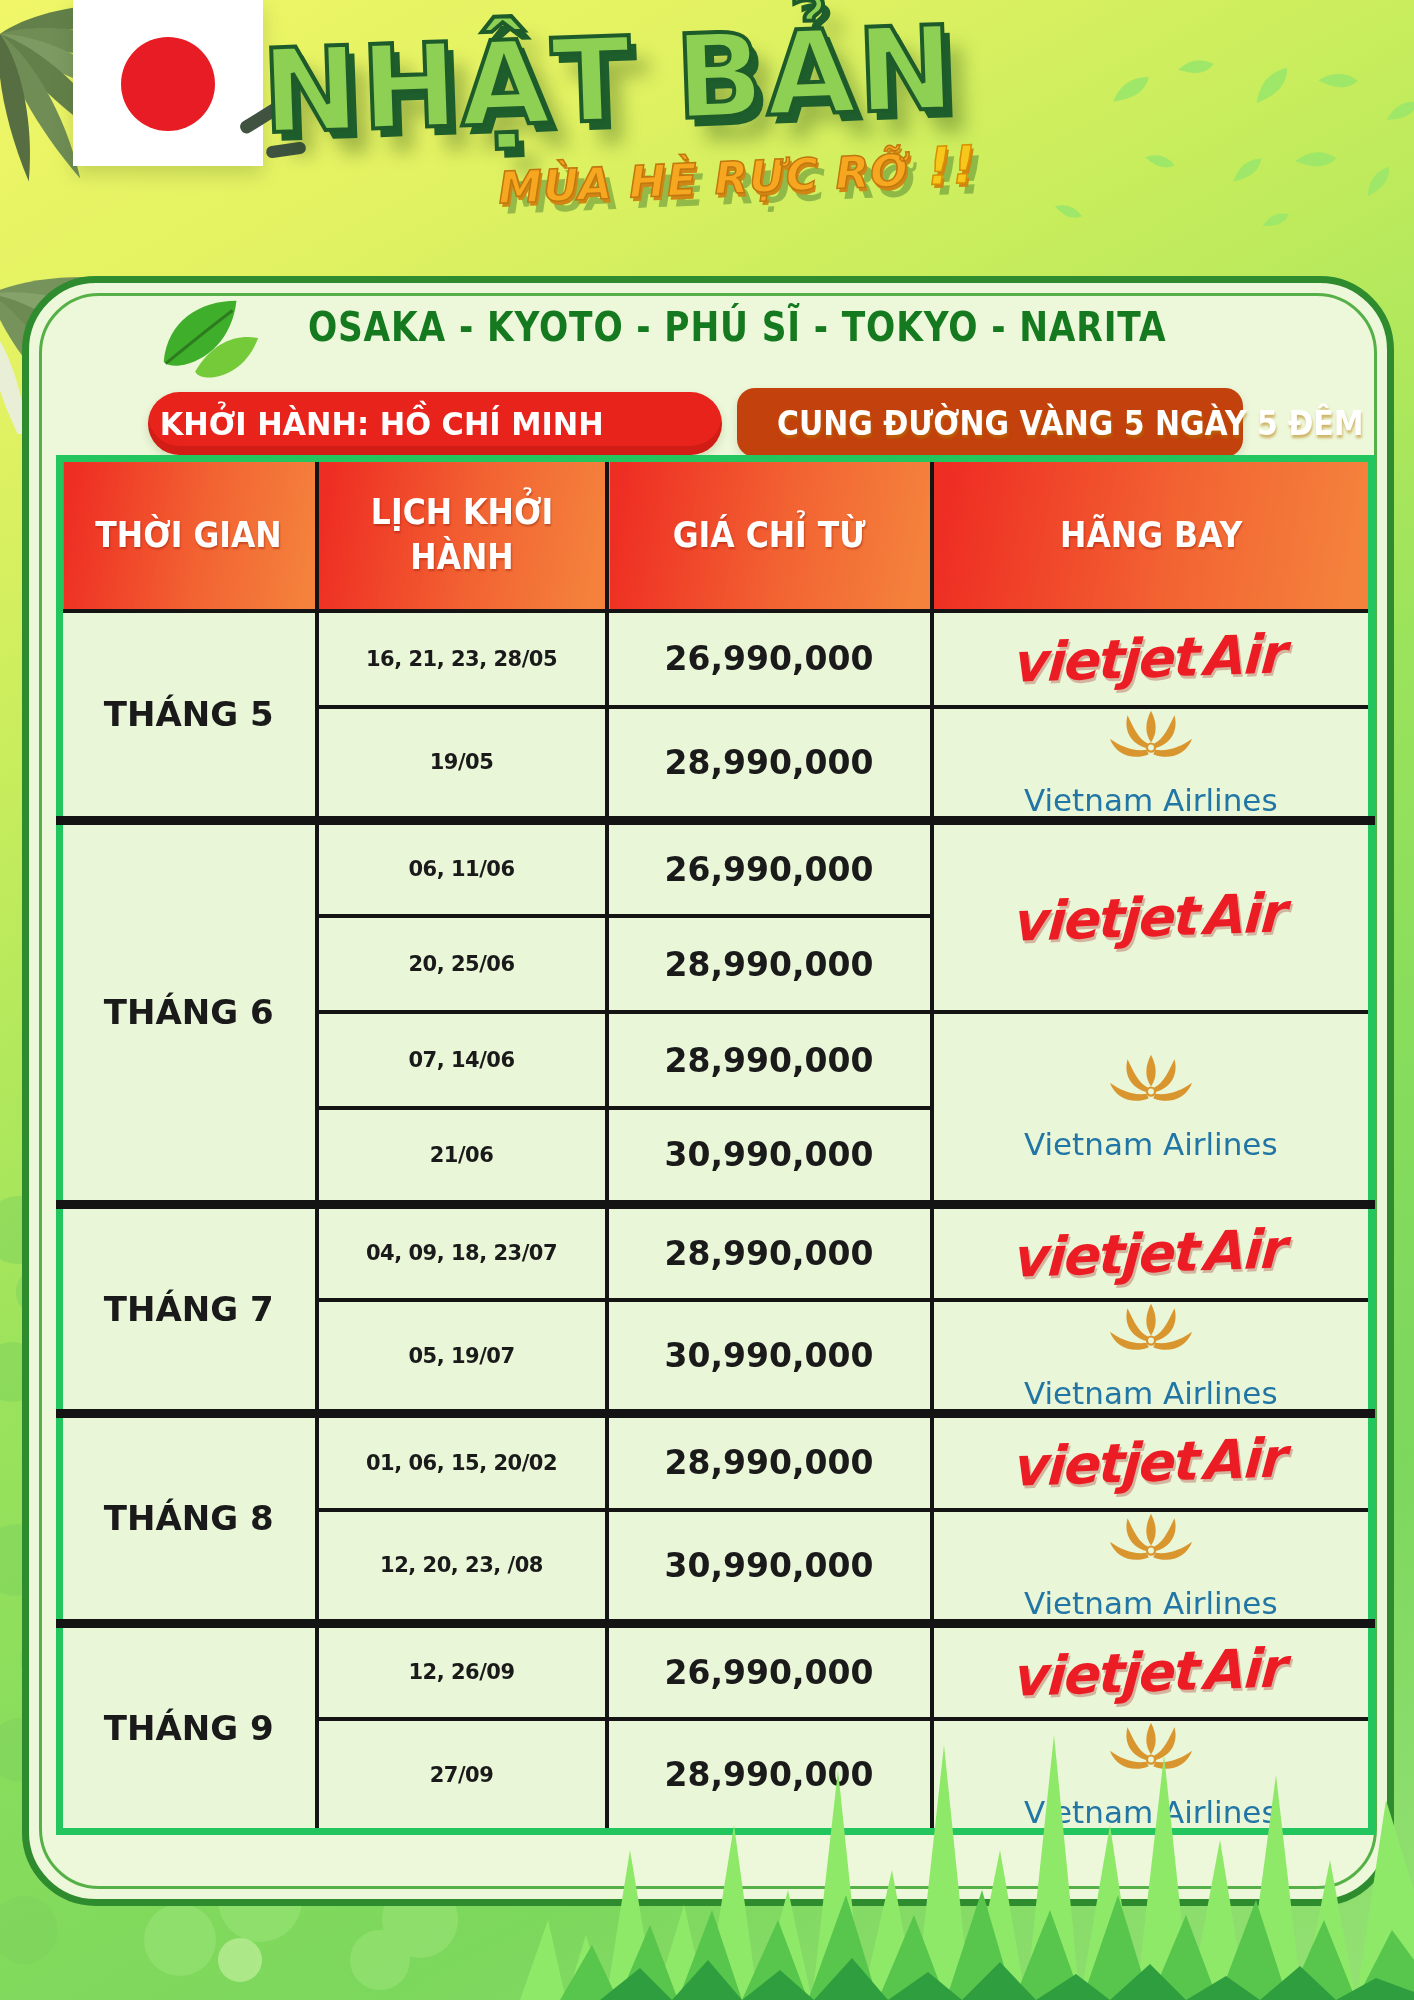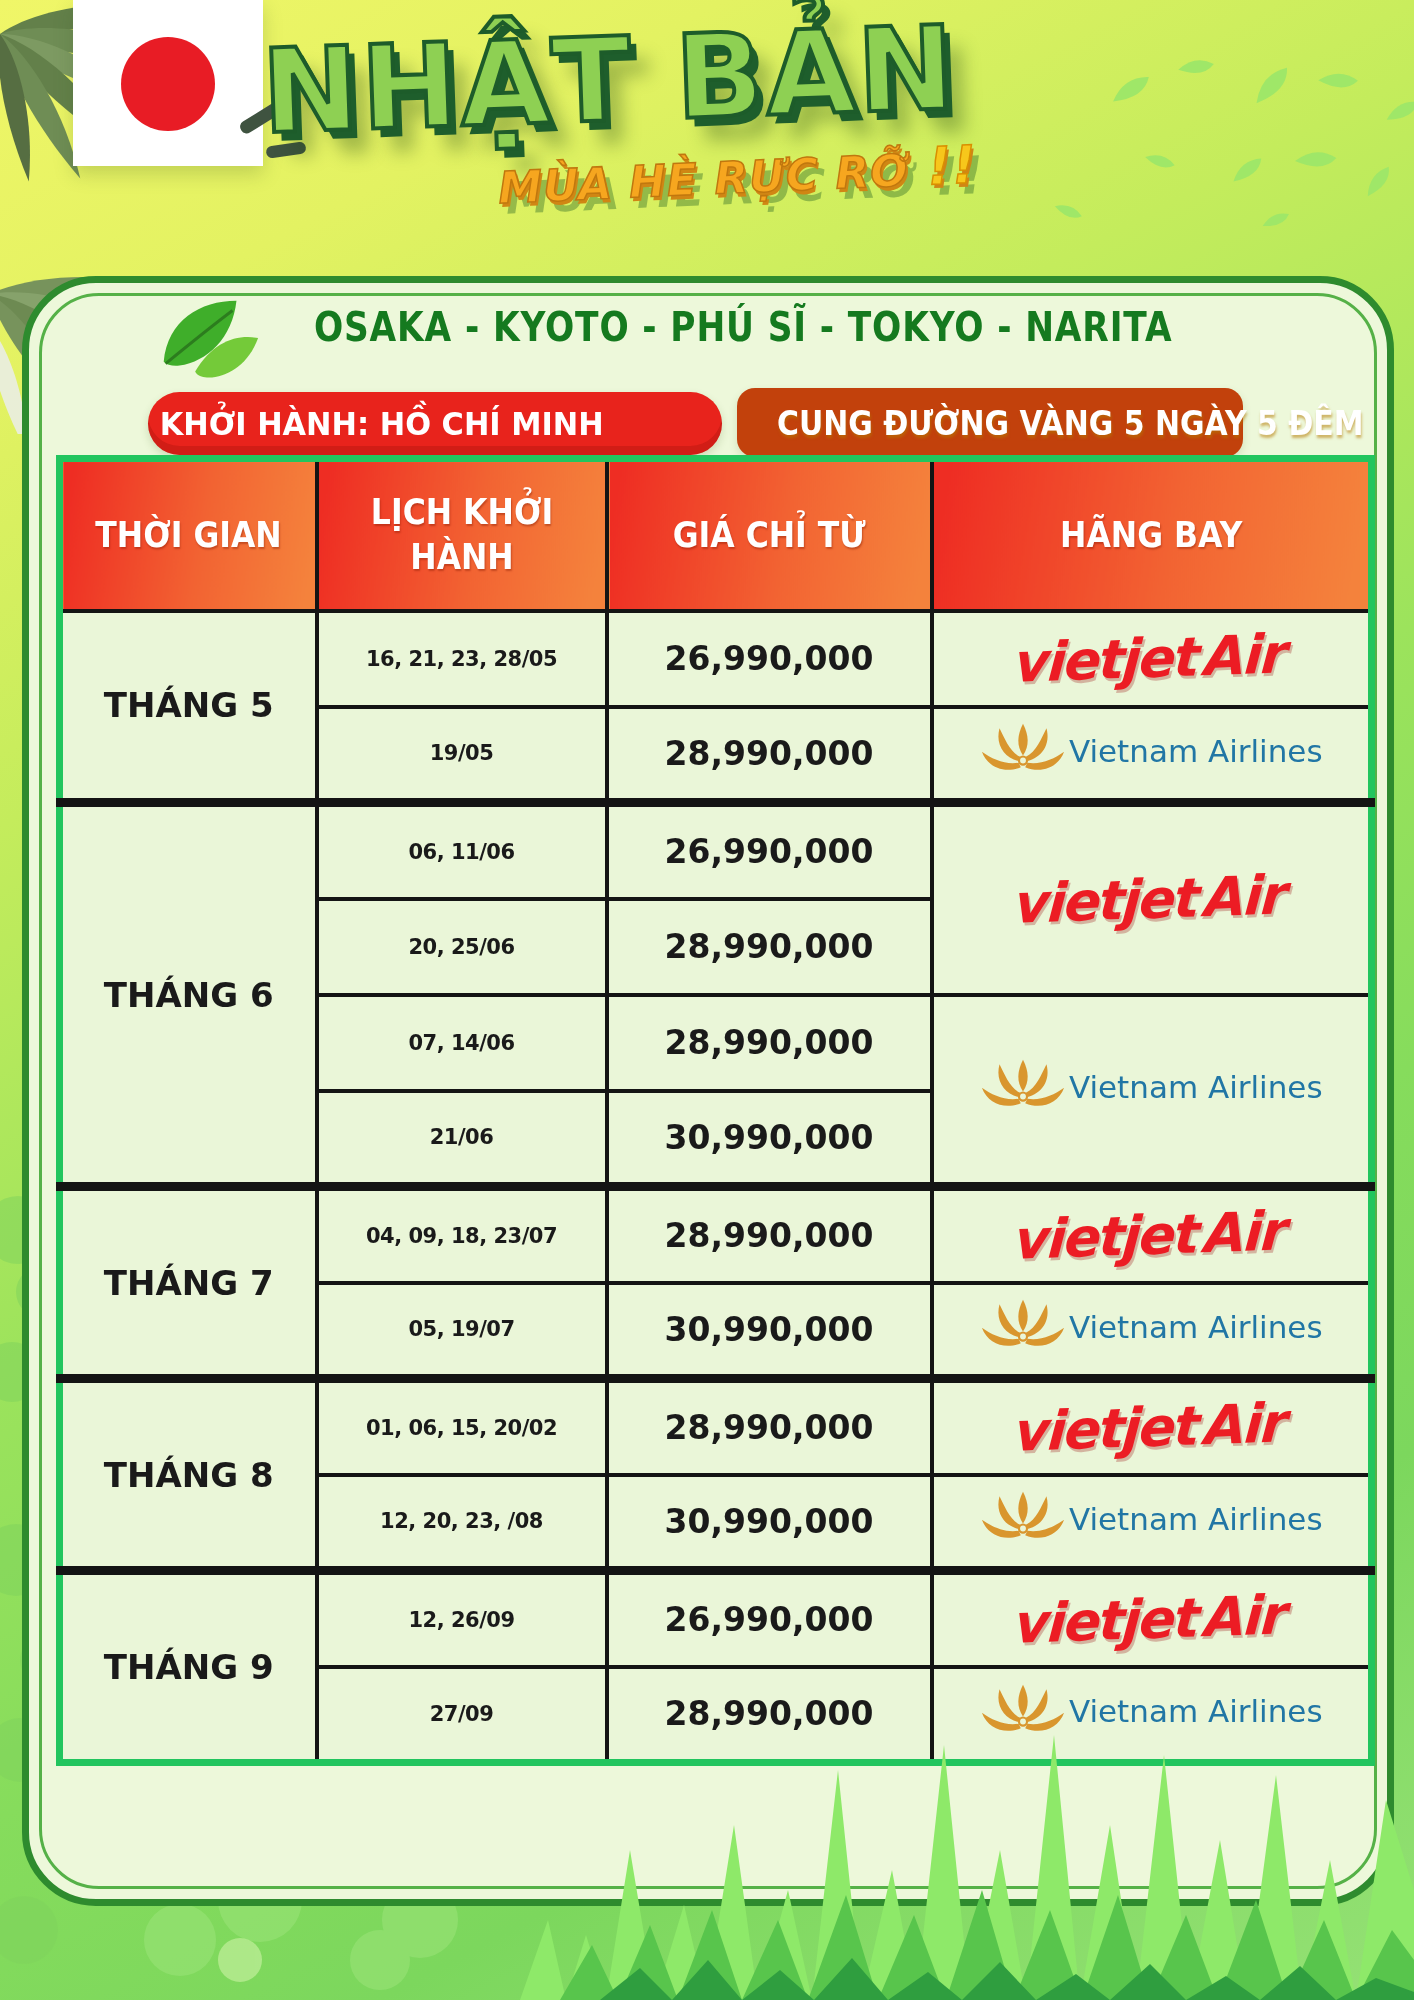--- a/index.html
+++ b/index.html
@@ -39,21 +39,21 @@
     transform:rotate(-2.5deg); white-space:nowrap; }
   .subtitle .exclaim { color:#f7c71b; -webkit-text-stroke:1.5px #d98f00; font-size:52px; }
 
   
   .panel { position:absolute; left:22px; top:276px; width:1372px; height:1630px;
     background:#edf8da; border:7px solid #2e8b2e; border-radius:74px; }
   .panel::before { content:""; position:absolute; inset:10px; border:3px solid #55b147; border-radius:60px; }
 
   
   #route-leaf { left:146px; top:290px; }
-  .route { position:absolute; left:244px; top:304px; width:790px; text-align:center;
+  .route { position:absolute; left:238px; top:304px; width:790px; text-align:center;
     font-size:40px; font-weight:800; color:#157a1f; white-space:nowrap; }
   .route .squeeze { display:inline-block; transform:scaleX(.86); transform-origin:center; letter-spacing:1px; }
 
   .badge { position:absolute; display:flex; align-items:center; 
     color:#fff; font-weight:800; white-space:nowrap; }
   .badge .squeeze { display:inline-block; transform-origin:center; }
   .badge-red { left:148px; top:392px; width:574px; height:63px; background:#e8231c; border-radius:32px;
     font-size:32px; box-shadow:inset 0 -9px 0 rgba(140,10,5,.25), 0 4px 8px rgba(60,90,20,.18); }
   .badge-red .squeeze { transform:scaleX(.95); }
   .badge-yellow { left:737px; top:388px; width:506px; height:69px; background:#c2410c; border-radius:18px;
@@ -70,21 +70,21 @@
   .schedule thead th .squeeze { display:inline-block; transform:scaleX(.9); }
   .schedule tbody td { height:96px; font-weight:700; color:#1a1a1a; }
   .schedule tbody tr.group-start td { border-top-width:9px; }
   .month-cell { font-size:34px; }
   .dates-cell { font-size:21px; letter-spacing:-0.5px; }
   .price-cell { font-size:33px; }
 
   .vj-logo { display:inline-flex; align-items:baseline; gap:7px; font-style:italic; font-weight:800;
     color:#ec1c24; font-size:54px; letter-spacing:-2px; transform:rotate(-2deg) skewX(-6deg);
     text-shadow:2px 3px 0 rgba(150,10,10,.28); }
-  .vna-logo { display:inline-flex; align-items:center; gap:2px; line-height:1; }
+  .vna-logo { display:inline-flex; flex-direction:column; align-items:center; gap:18px; line-height:1; }
   .vna-text { font-size:31px; font-weight:500; color:#2176a5; letter-spacing:0; }
 </style>
 </head>
 <body>
 
 <div class="stage"></div>
 
 <svg id="clover-overlay" class="deco" width="620" height="860" viewBox="0 0 620 860">
   <g fill="#7fd35c" opacity="0.5">
     <circle cx="18" cy="90" r="34"></circle>

